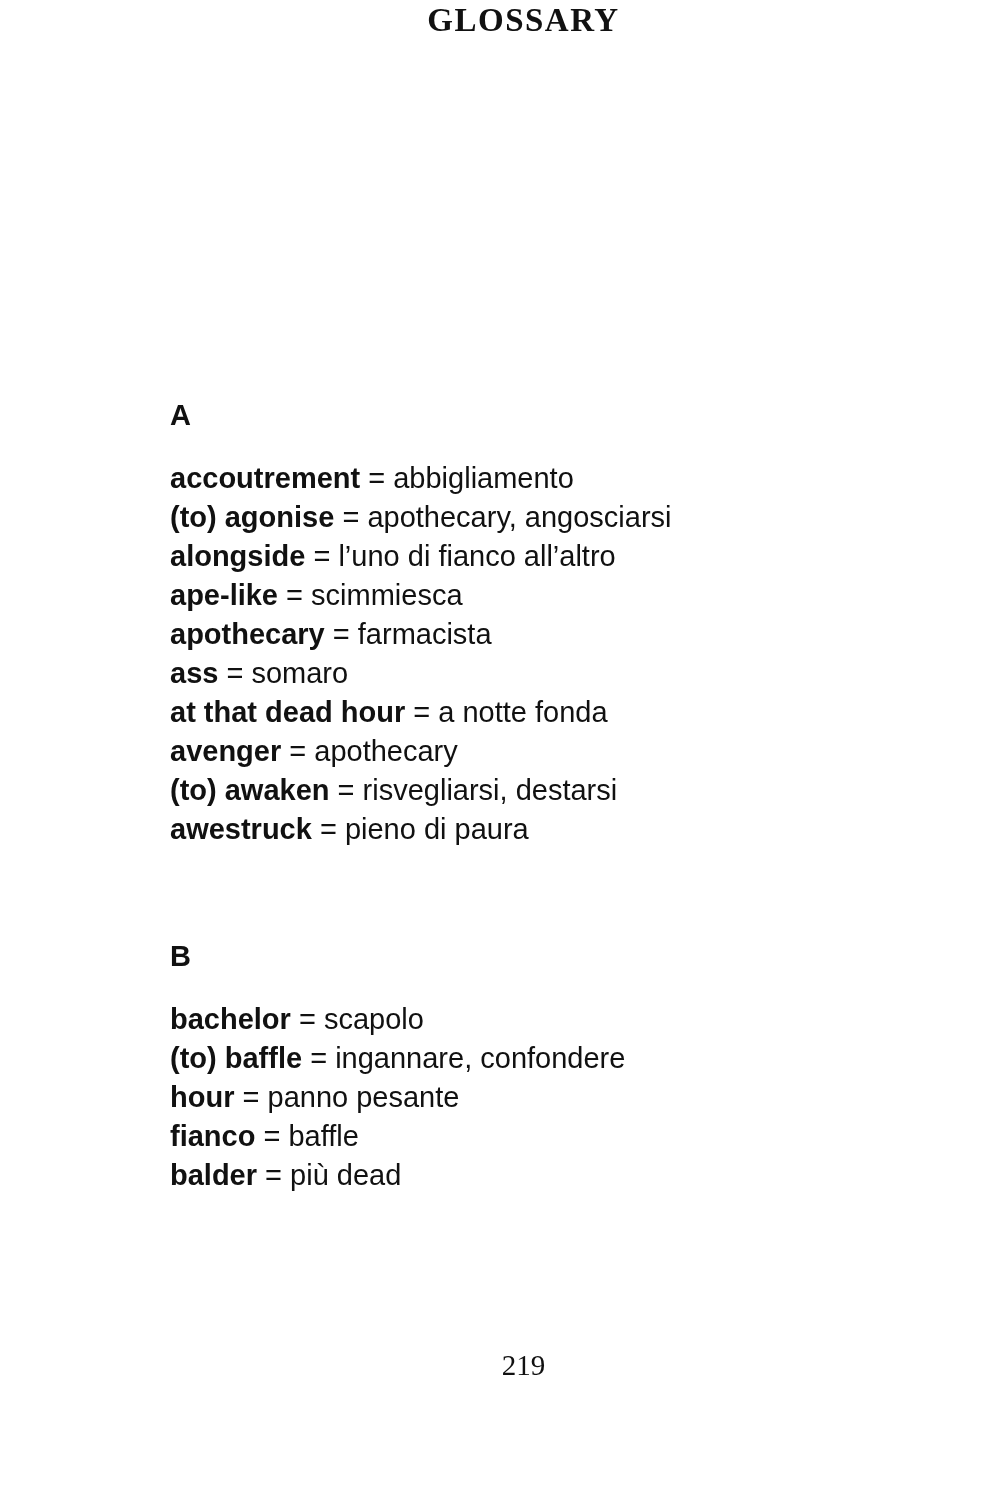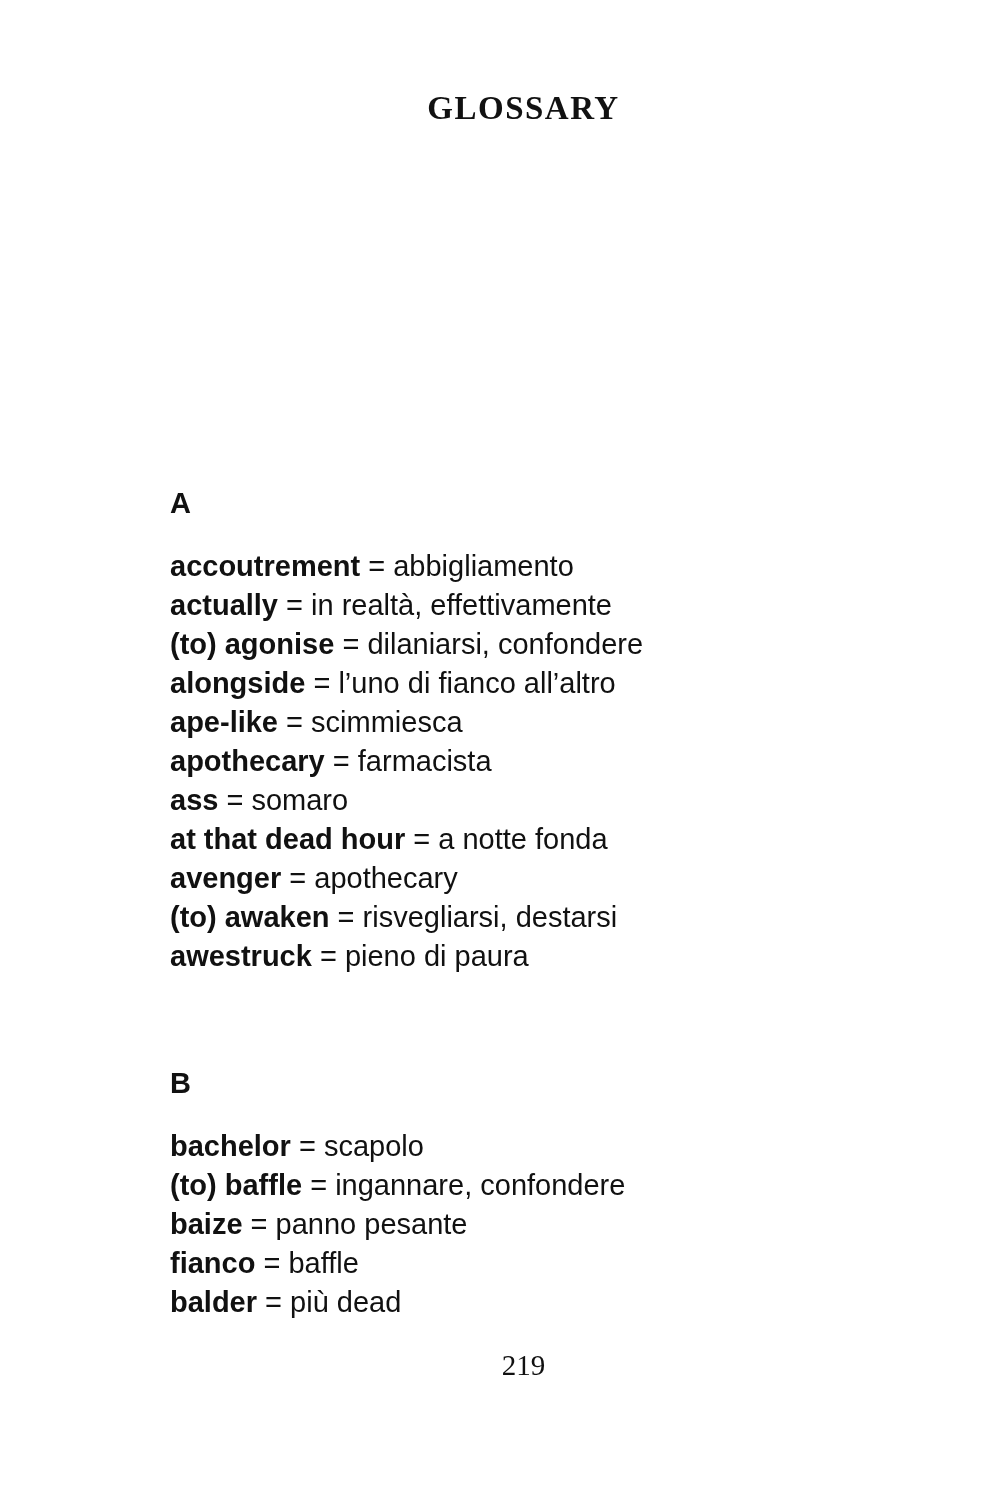--- a/index.html
+++ b/index.html
@@ -14,21 +14,20 @@
     background: #ffffff;
     color: #111111;
     overflow: hidden;
   }
   .content-wrap {
     margin-left: 170px;
     width: 707px;
   }
   .title {
     margin: 0;
-    padding-top: 88px;
     text-align: center;
     font-family: "Liberation Serif", serif;
     font-weight: 700;
     font-size: 33px;
     letter-spacing: 1.5px;
     line-height: 40px;
     color: #111111;
   }
   .sections {
     margin-top: 356px;
@@ -72,38 +71,37 @@
 <body>
 
 <div class="page">
   <div class="content-wrap">
     <h1 class="title">GLOSSARY</h1>
     <div class="sections" id="sections">
         <section class="glossary-section">
           <div class="section-letter">A</div>
           <div class="entry-list">
             <div class="entry"><span class="term">accoutrement</span> <span class="equals">=</span> <span class="definition">abbigliamento</span></div>
-            <div class="entry"><span class="term">actually</span> <span class="equals">=</span> <span class="definition">in realtà, effettivamente</span></div>
-            <div class="entry"><span class="term">(to) agonise</span> <span class="equals">=</span> <span class="definition">dilaniarsi, confondere</span></div>
+            <div class="entry"><span class="term">(to) agonise</span> <span class="equals">=</span> <span class="definition">apothecary, angosciarsi</span></div>
             <div class="entry"><span class="term">alongside</span> <span class="equals">=</span> <span class="definition">l’uno di fianco all’altro</span></div>
             <div class="entry"><span class="term">ape-like</span> <span class="equals">=</span> <span class="definition">scimmiesca</span></div>
             <div class="entry"><span class="term">apothecary</span> <span class="equals">=</span> <span class="definition">farmacista</span></div>
             <div class="entry"><span class="term">ass</span> <span class="equals">=</span> <span class="definition">somaro</span></div>
             <div class="entry"><span class="term">at that dead hour</span> <span class="equals">=</span> <span class="definition">a notte fonda</span></div>
             <div class="entry"><span class="term">avenger</span> <span class="equals">=</span> <span class="definition">apothecary</span></div>
             <div class="entry"><span class="term">(to) awaken</span> <span class="equals">=</span> <span class="definition">risvegliarsi, destarsi</span></div>
             <div class="entry"><span class="term">awestruck</span> <span class="equals">=</span> <span class="definition">pieno di paura</span></div>
           </div>
         </section>
         <section class="glossary-section">
           <div class="section-letter">B</div>
           <div class="entry-list">
             <div class="entry"><span class="term">bachelor</span> <span class="equals">=</span> <span class="definition">scapolo</span></div>
             <div class="entry"><span class="term">(to) baffle</span> <span class="equals">=</span> <span class="definition">ingannare, confondere</span></div>
-            <div class="entry"><span class="term">baize</span> <span class="equals">=</span> <span class="definition">panno pesante</span></div>
+            <div class="entry"><span class="term">hour</span> <span class="equals">=</span> <span class="definition">panno pesante</span></div>
             <div class="entry"><span class="term">fianco</span> <span class="equals">=</span> <span class="definition">baffle</span></div>
             <div class="entry"><span class="term">balder</span> <span class="equals">=</span> <span class="definition">più dead</span></div>
           </div>
         </section>
       </div>
   </div>
   <div class="page-number">219</div>
 </div>
 
 </body></html>

